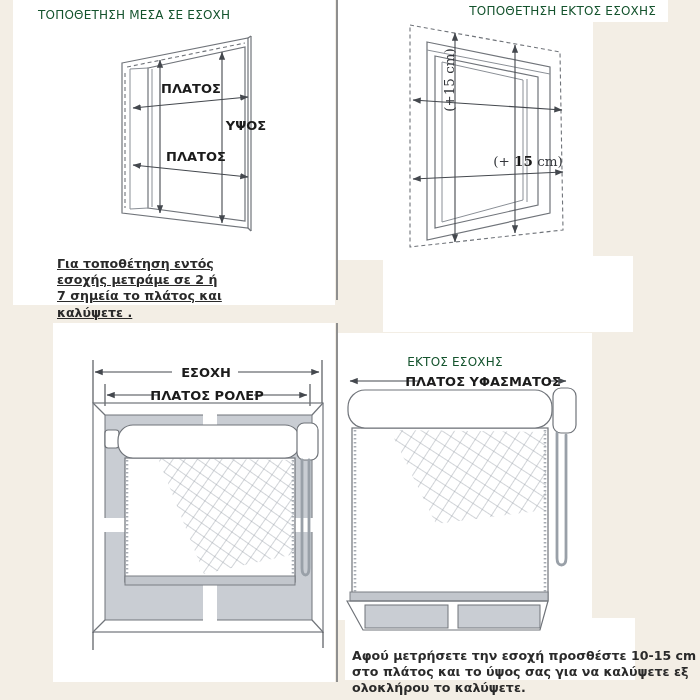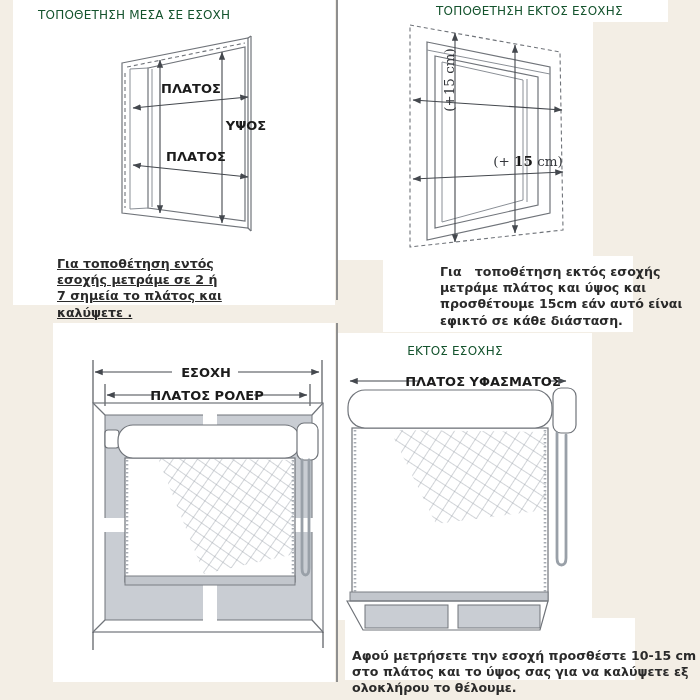--- a/index.html
+++ b/index.html
@@ -95,21 +95,21 @@
     <text x="166" y="105" text-anchor="middle">ΥΨΟΣ</text>
   </svg>
 
   <div class="caption" style="left:57px;top:256px;text-decoration:underline;">
     <div>Για τοποθέτηση εντός</div>
     <div>εσοχής μετράμε σε 2 ή</div>
     <div>7 σημεία το πλάτος και</div>
     <div>καλύψετε .</div>
   </div>
 
-  <div class="qtitle" style="left:436px;top:4px;width:220px;text-align:left;">ΤΟΠΟΘΕΤΗΣΗ ΕΚΤΟΣ ΕΣΟΧΗΣ</div>
+  <div class="qtitle" style="left:436px;top:4px;width:220px;text-align:right;">ΤΟΠΟΘΕΤΗΣΗ ΕΚΤΟΣ ΕΣΟΧΗΣ</div>
 
   <svg style="left:398px;top:18px;" width="185" height="235" viewBox="0 0 185 235">
     <g>
       <polygon class="dashed" points="12,7 162,34 165,212 12,229"></polygon>
     </g>
     <g>
       <polygon class="frame" points="29,24 152,49 152,195 29,222"></polygon>
       <line class="thin" x1="29" y1="32" x2="152" y2="56"></line>
       <polygon class="frame" points="37,38 140,59 140,187 37,210"></polygon>
       <polygon class="thin" points="44,44 125,62 125,182 44,204"></polygon>
@@ -120,26 +120,20 @@
       <line class="dim dimBoth" x1="117" y1="27" x2="117" y2="215"></line>
     </g>
     <g>
       <line class="dim dimBoth" x1="15" y1="82" x2="164" y2="92"></line>
       <line class="dim dimBoth" x1="15" y1="161" x2="165" y2="154"></line>
     </g>
     <text class="serif" x="52" y="66" text-anchor="middle" transform="rotate(-90 52 62)">(+15 cm)</text>
     <text class="serif" x="130" y="148" text-anchor="middle" font-size="15"><tspan>(+ </tspan><tspan font-weight="bold" fill="#1b1b1b">15</tspan><tspan> cm)</tspan></text>
   </svg>
 
-  <div class="caption" style="left:440px;top:264px;line-height:15.8px;">
-    <div>Για   τοποθέτηση εκτός εσοχής</div>
-    <div>μετράμε πλάτος και ύψος και</div>
-    <div>προσθέτουμε 15cm εάν αυτό είναι</div>
-    <div>εφικτό σε κάθε διάσταση.</div>
-  </div>
 
   <svg style="left:86px;top:356px;" width="248" height="298" viewBox="0 0 248 298">
     <g>
       <line class="dim" x1="7" y1="4" x2="7" y2="47"></line>
       <line class="dim" x1="236" y1="4" x2="236" y2="47"></line>
       <line class="dim dimStart" x1="9" y1="16" x2="86" y2="16"></line>
       <line class="dim dimEnd" x1="152" y1="16" x2="233" y2="16"></line>
     </g>
     <text x="120" y="21" text-anchor="middle">ΕΣΟΧΗ</text>
     <g>
@@ -178,21 +172,21 @@
       <line class="dotedge" x1="41" y1="104" x2="41" y2="224"></line>
       <line class="dotedge" x1="207" y1="104" x2="207" y2="224"></line>
       <rect class="bar" x="39" y="220" width="170" height="9"></rect>
       <rect class="whitefill" x="19" y="74" width="14" height="18" rx="3"></rect>
       <rect class="whitefill" x="32" y="69" width="182" height="33" rx="15"></rect>
       <rect class="whitefill" x="211" y="67" width="21" height="37" rx="7"></rect>
       <path class="chain" d="M216,104 L216,212 Q216,219 219.5,219 Q223,219 223,212 L223,104"></path>
     </g>
   </svg>
 
-  <div class="qtitle" style="left:380px;top:344px;width:150px;text-align:center;">ΕΚΤΟΣ ΕΣΟΧΗΣ</div>
+  <div class="qtitle" style="left:380px;top:355px;width:150px;text-align:center;">ΕΚΤΟΣ ΕΣΟΧΗΣ</div>
 
   <svg style="left:340px;top:364px;" width="240" height="270" viewBox="0 0 240 270">
     <g>
       <line class="dim dimStart" x1="10" y1="17" x2="78" y2="17"></line>
       <line class="dim dimEnd" x1="208" y1="17" x2="226" y2="17"></line>
     </g>
     <text x="143" y="22" text-anchor="middle">ΠΛΑΤΟΣ ΥΦΑΣΜΑΤΟΣ</text>
 
     <g>
       <rect class="whitefill" x="12" y="64" width="196" height="172"></rect>
@@ -208,16 +202,16 @@
     <g>
       <path class="frame" d="M7,237 L23,266 L200,266 L208,237 Z" fill="#ffffff"></path>
       <rect class="grayfill" x="25" y="241" width="83" height="23"></rect>
       <rect class="grayfill" x="118" y="241" width="82" height="23"></rect>
     </g>
   </svg>
 
   <div class="caption" style="left:352px;top:624px;line-height:15.2px;margin-top:24px;">
     <div>Αφού μετρήσετε την εσοχή προσθέστε 10-15 cm</div>
     <div>στο πλάτος και το ύψος σας για να καλύψετε εξ</div>
-    <div>ολοκλήρου το θέλουμε.</div>
+    <div>ολοκλήρου το καλύψετε.</div>
   </div>
 
 </div>
 
 </body></html>

